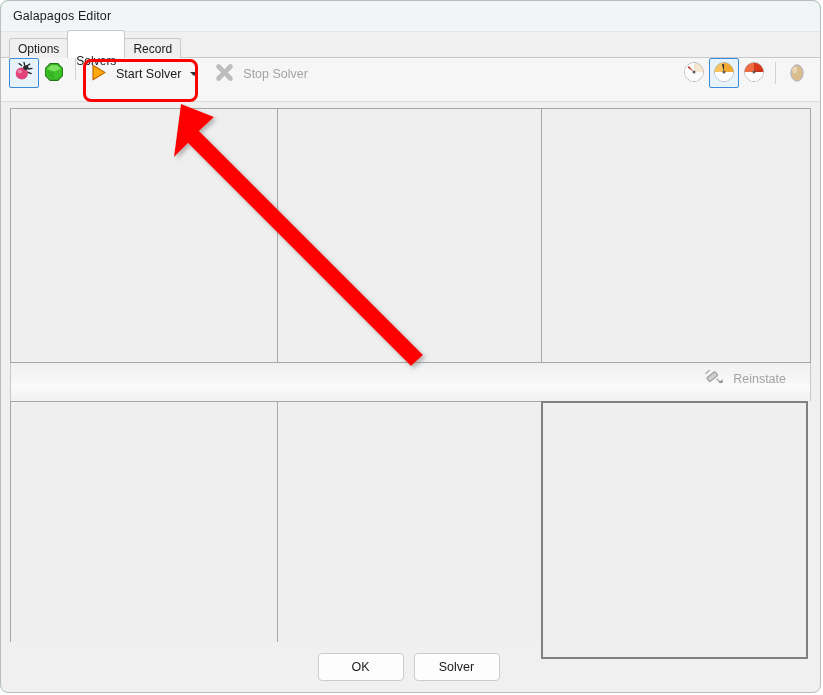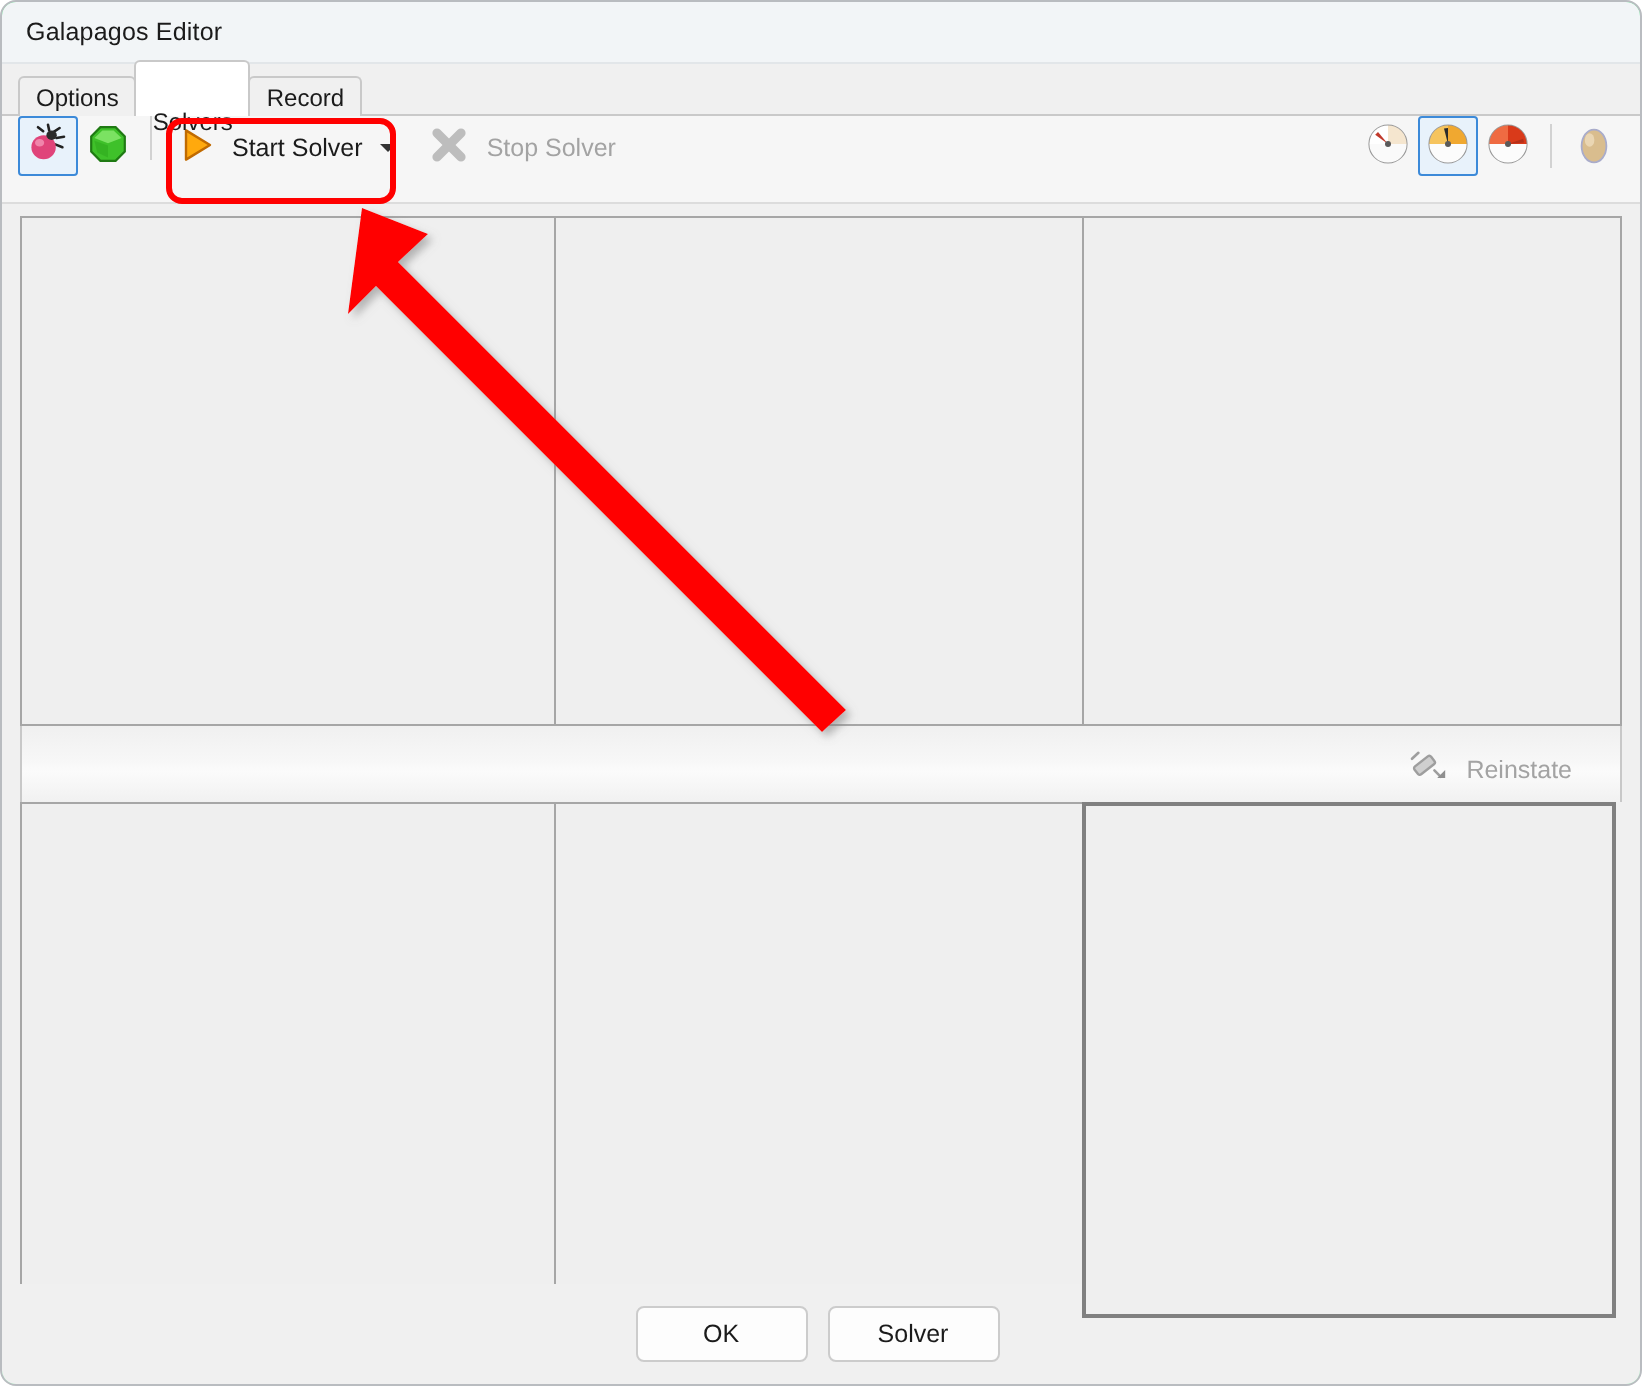--- a/index.html
+++ b/index.html
@@ -181,21 +181,21 @@
     position: relative;
     z-index: 2;
   }
 
   .mid-bar {
     height: 38px;
     background: linear-gradient(to bottom, #f0f0f0 0%, #f7f7f7 45%, #fbfbfb 60%, #f1f1f1 100%);
     border-left: 1px solid #c8c8c8;
     border-right: 1px solid #c8c8c8;
     display: flex;
-    align-items: flex-end;
+    align-items: flex-start;
     justify-content: flex-end;
     padding-right: 8px;
     box-sizing: border-box;
   }
 
   
   .footer {
     position: absolute;
     left: 0; right: 0; bottom: 0;
     height: 50px;

